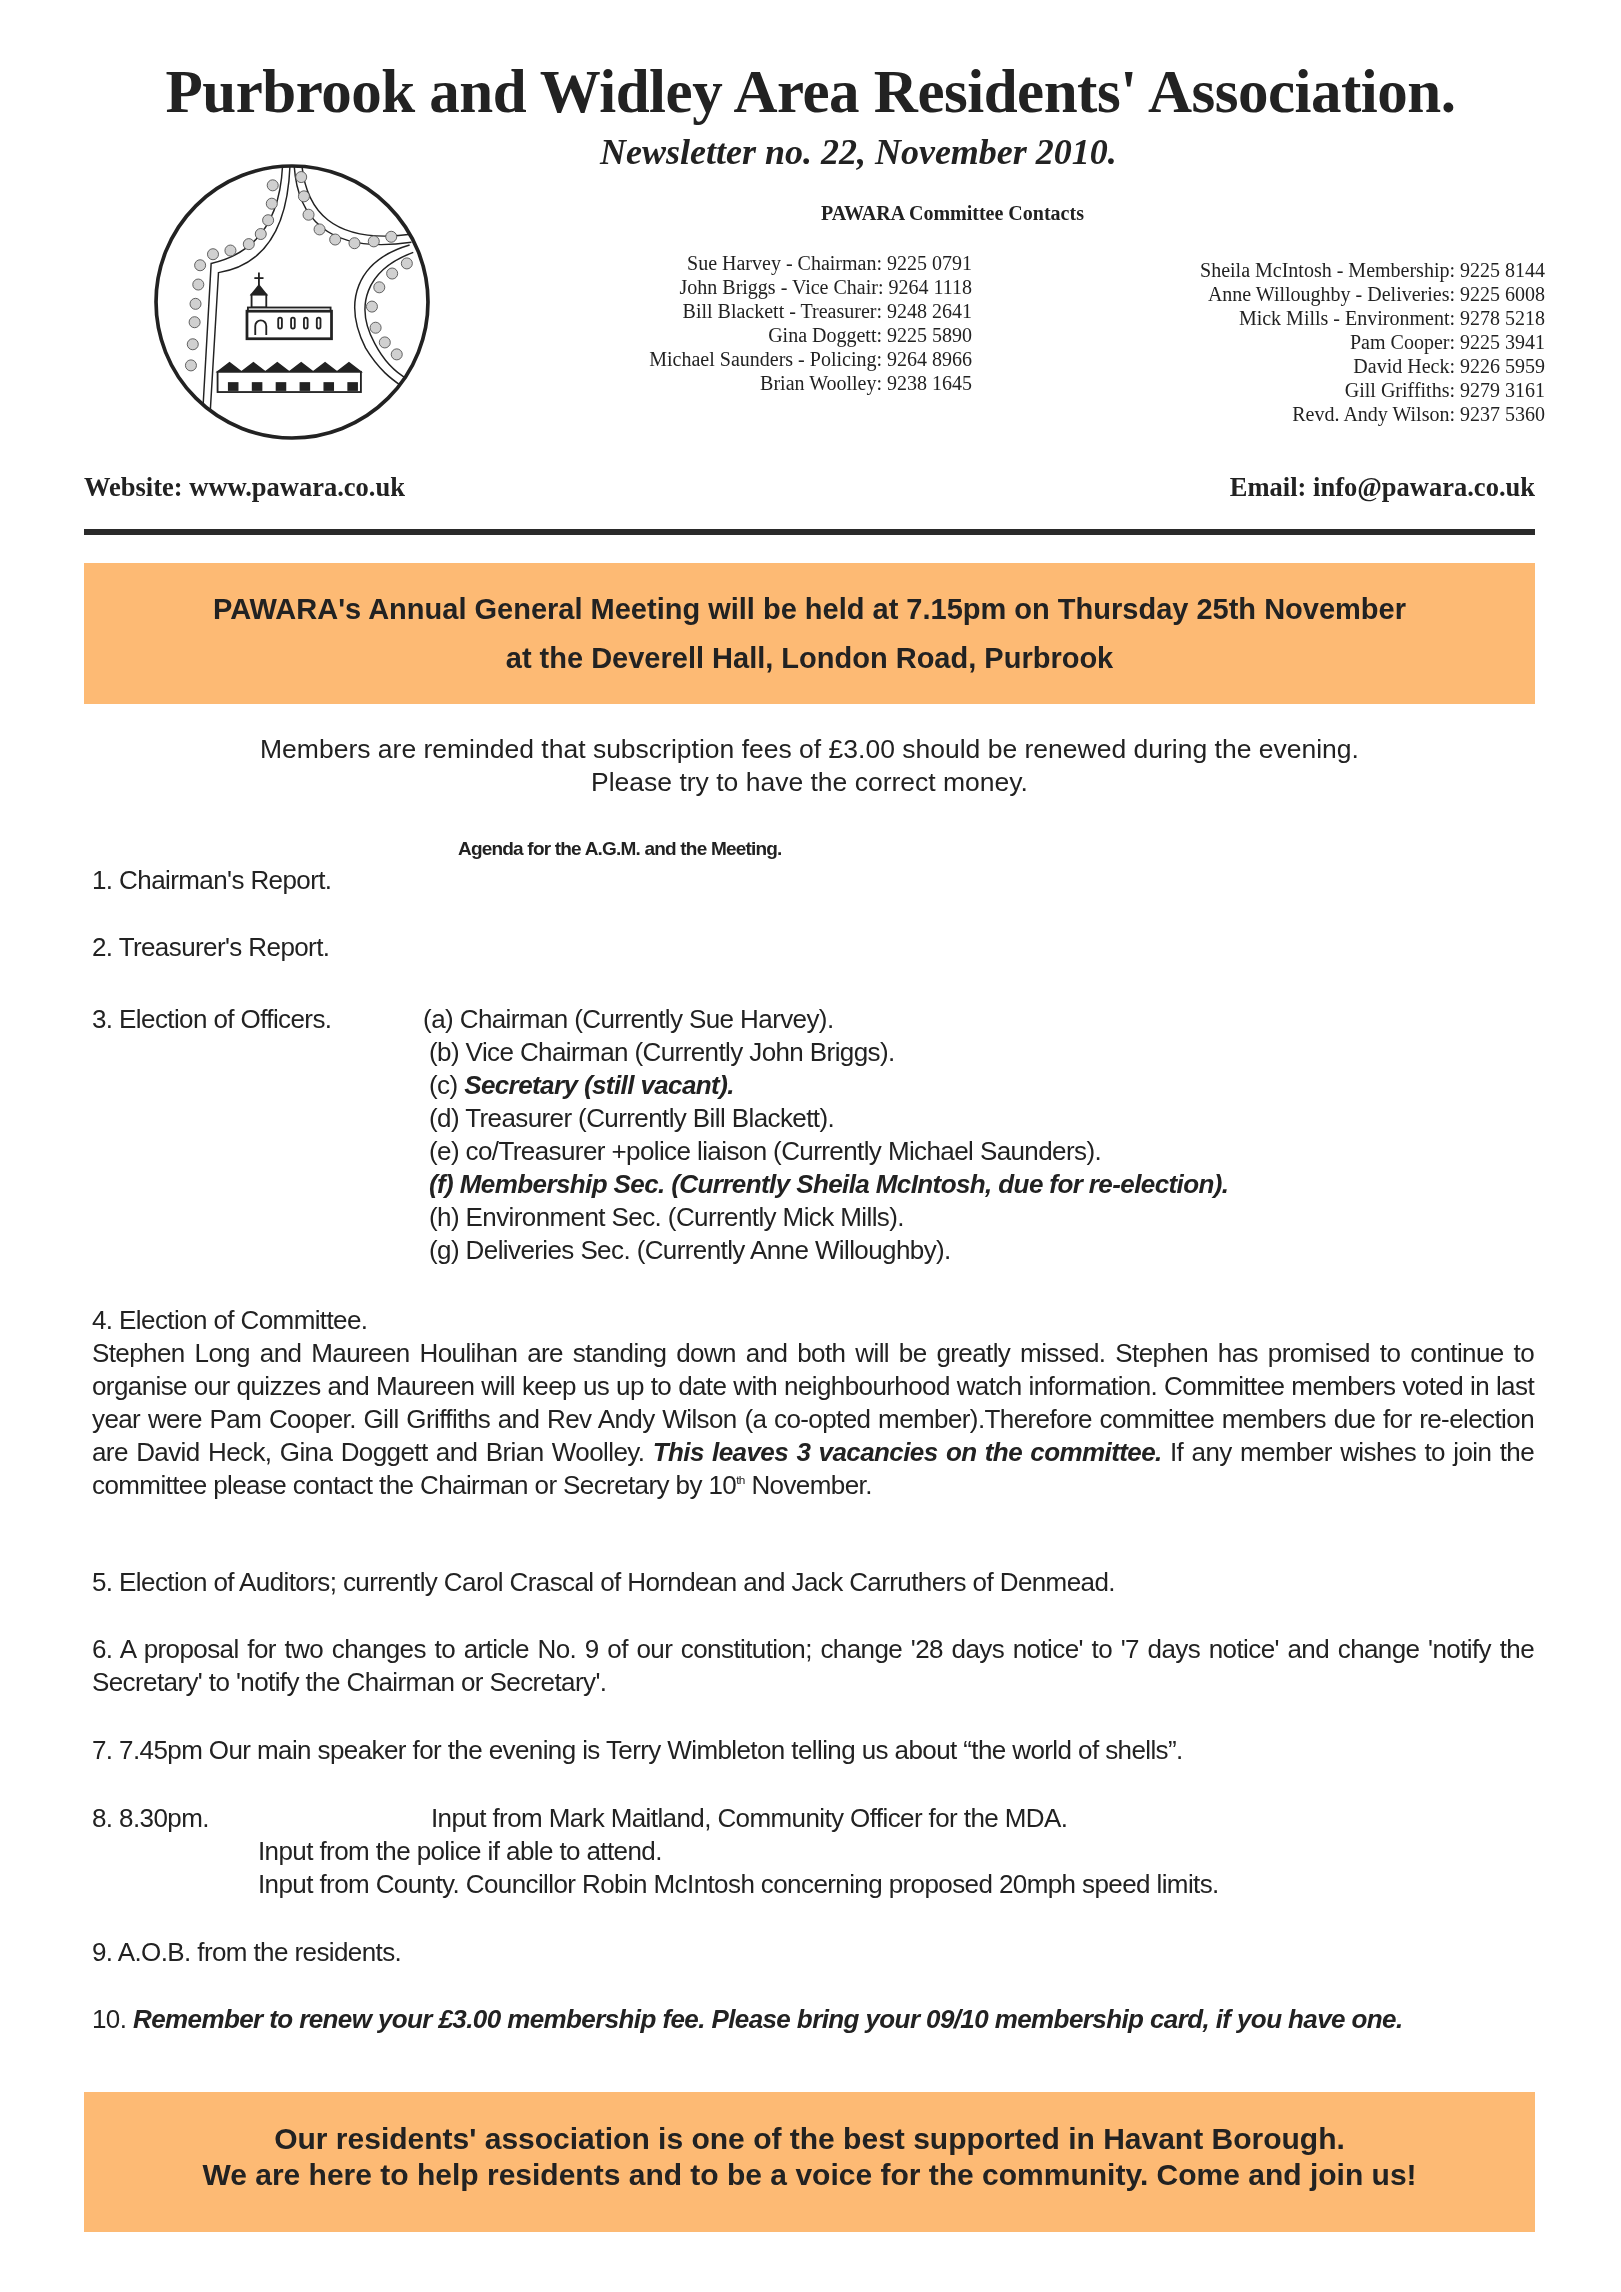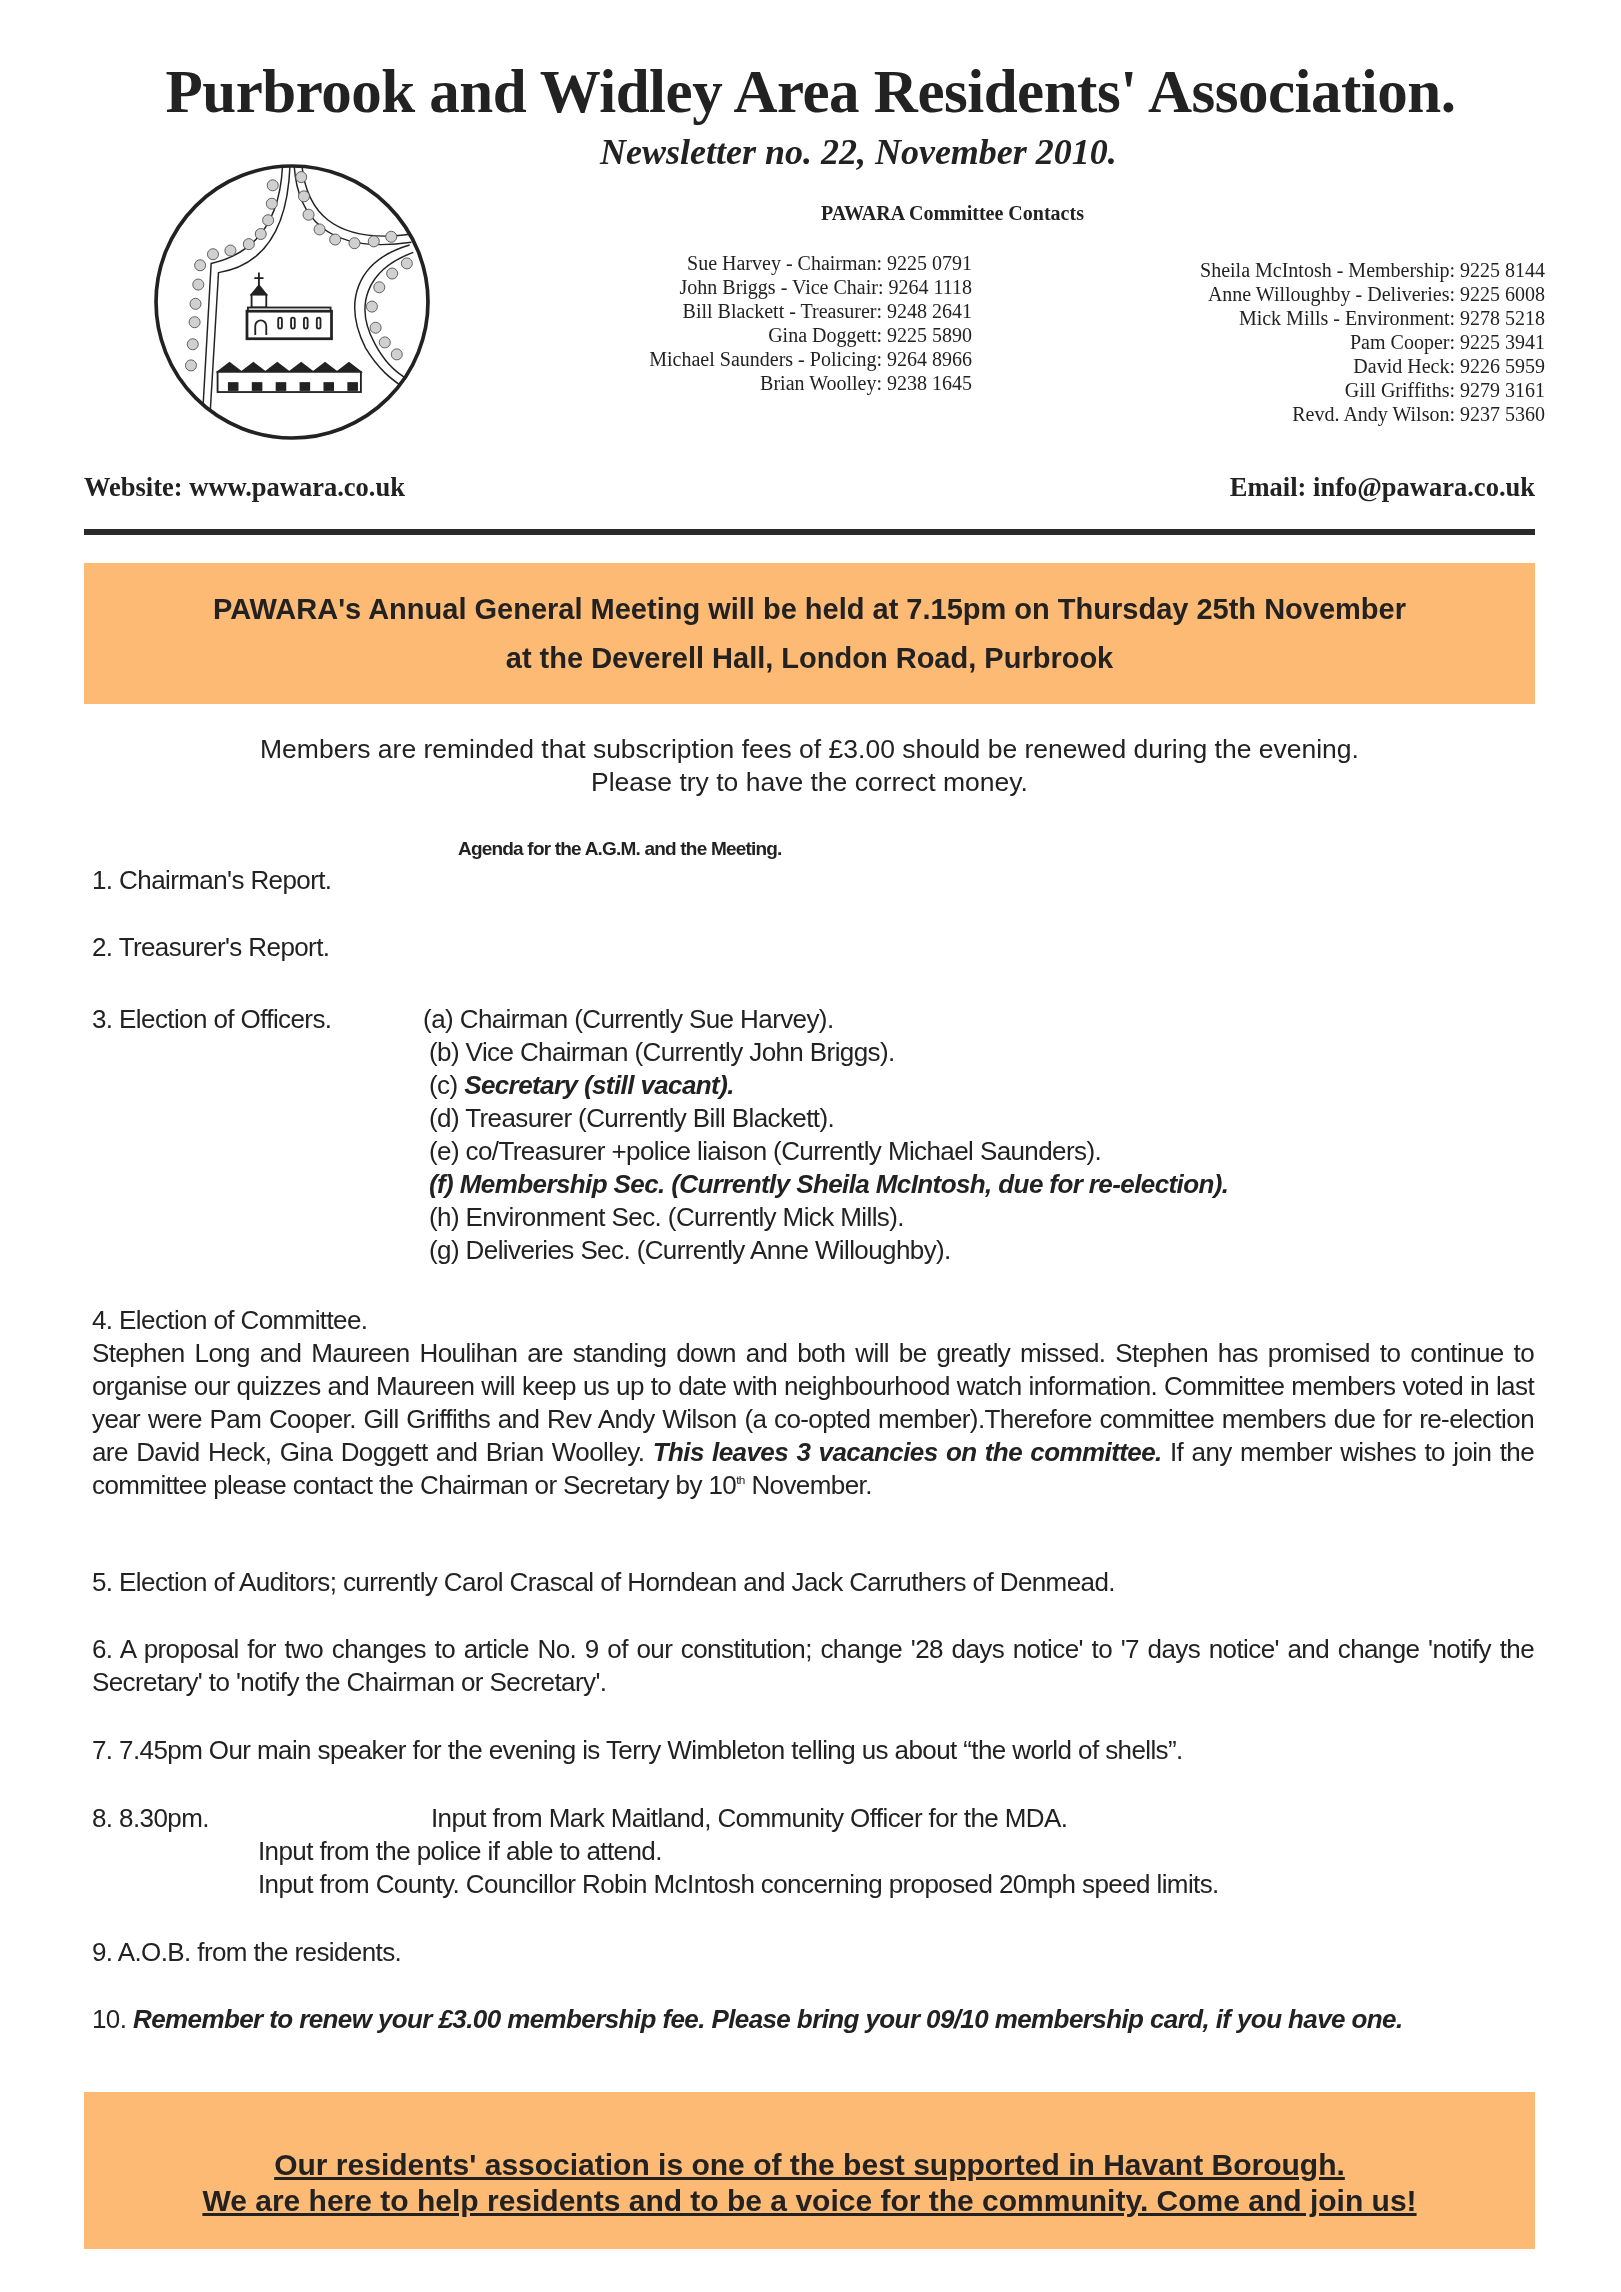--- a/index.html
+++ b/index.html
@@ -20,21 +20,21 @@
   #contacts-right { right: 76px; margin-top: 7px; }
   .contact-row { white-space: nowrap; }
 
   #website { position: absolute; left: 84px; top: 472px; font-size: 26.5px; font-weight: bold; line-height: 31px; }
   #email { position: absolute; right: 86px; top: 472px; font-size: 26.5px; font-weight: bold; line-height: 31px; }
 
   #rule { position: absolute; left: 84px; top: 529px; width: 1451px; height: 5.9px; background: #2a2a2a; }
 
   .graybox { position: absolute; left: 84px; width: 1451px; background: #fdba74; text-align: center; font-weight: bold; }
   #agm-box { top: 563px; height: 141px; font-size: 29px; line-height: 49px; padding-top: 21.6px; box-sizing: border-box; }
-  #footer-box { top: 2092px; height: 157px; font-size: 30px; line-height: 36px; padding-top: 55px; box-sizing: border-box; text-decoration: underline; }
+  #footer-box { top: 2092px; height: 140px; font-size: 30px; line-height: 36px; padding-top: 29px; box-sizing: border-box; }
 
   #reminder { position: absolute; left: 84px; width: 1451px; top: 733px; text-align: center; font-size: 26.5px; line-height: 33px; }
 
   .body { position: absolute; left: 92px; width: 1442px; font-size: 26px; line-height: 33px; letter-spacing: -0.6px; }
   #agenda-heading { position: absolute; left: 458px; top: 832px; font-size: 19px; font-weight: bold; line-height: 33px; letter-spacing: -0.8px; }
   .b { font-weight: bold; font-style: italic; }
   .justify { text-align: justify; text-align-last: left; }
   sup { font-size: 11.8px; line-height: 0; vertical-align: super; }
   .officers { position: absolute; left: 429px; top: 1003px; font-size: 26px; line-height: 33px; letter-spacing: -0.6px; }
   .officers div { white-space: nowrap; }

